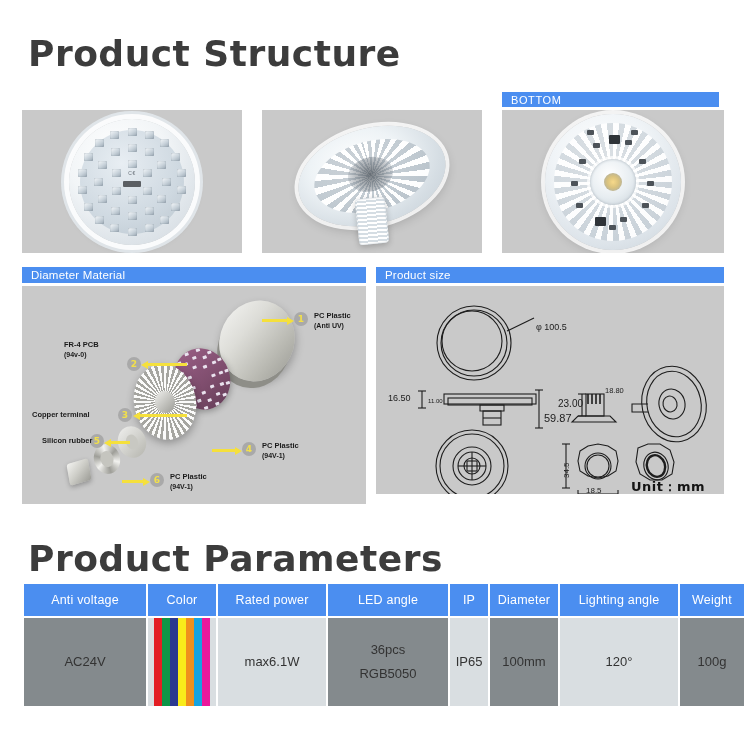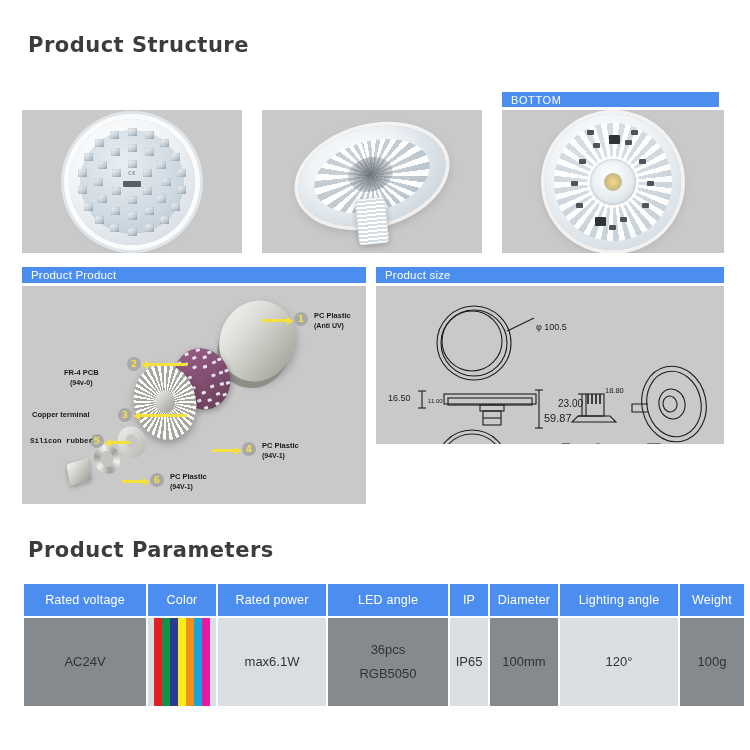--- a/index.html
+++ b/index.html
@@ -9,21 +9,21 @@
     font-family: "Liberation Sans", sans-serif;
     overflow: hidden;
   }
   .page { position: relative; width: 750px; height: 750px; }
 
   
   .section-title {
     position: absolute;
     font-family: "DejaVu Sans", sans-serif;
     font-weight: bold;
-    font-size: 21px;
+    font-size: 36px;
     letter-spacing: 0.5px;
     color: #3c3c3c;
   }
   #title-structure  { left: 28px; top: 33px; }
   #title-parameters { left: 28px; top: 538px; }
 
   
   .cap-bar {
     position: absolute;
     background: #4b8ef0;
@@ -348,21 +348,21 @@
           <div class="comp" style="left: 96.64px; top: 89.48px;"></div>
           <div class="comp big" style="left: 50.4px; top: 103.08px;"></div>
           <div class="comp" style="left: 74.88px; top: 103.08px;"></div>
           <div class="comp" style="left: 64px; top: 111.24px;"></div>
           <div class="comp" style="left: 85.76px; top: 16.04px;"></div>
           <div class="comp" style="left: 42.24px; top: 16.04px;"></div>
         </div>
     </div>
   </div>
 
-  <div class="cap-bar big" style="left:22px; top:267px; width:344px;">Product Product</div>
+  <div class="cap-bar big" style="left:22px; top:267px; width:344px;">Diameter Material</div>
   <div class="panel" style="left:22px; top:286px; width:344px; height:218px;">
 
     <div class="ex-piece cap-top" style="left:196px; top:16px;"></div>
     <div class="ex-piece pcb" style="left:152px; top:62px;" id="pcb-holes">
         <i style="left: 38px; top: 29.5px;"></i>
         <i style="left: 33.4819px; top: 40.0078px;"></i>
         <i style="left: 23.3297px; top: 42.603px;"></i>
         <i style="left: 15.1884px; top: 35.3314px;"></i>
         <i style="left: 15.1884px; top: 23.6686px;"></i>
         <i style="left: 23.3297px; top: 16.397px;"></i>
@@ -401,54 +401,54 @@
 
     <div class="arrow right" style="left:240px; top:33px; width:26px;"></div>
     <div class="num-circle" style="left:272px; top:26px;">1</div>
     <div class="mat-label" style="left:292px; top:25px;">
       <div>PC  Plastic</div>
       <div class="sub">(Anti UV)</div>
     </div>
 
     <div class="arrow left" style="left:125px; top:77px; width:40px;"></div>
     <div class="num-circle" style="left:105px; top:71px;">2</div>
-    <div class="mat-label" style="left:42px; top:82px; text-align:center;">
+    <div class="mat-label" style="left:42px; top:54px; text-align:left;">
       <div>FR-4 PCB</div>
       <div class="sub">(94v-0)</div>
     </div>
 
     <div class="arrow left" style="left:117px; top:128px; width:48px;"></div>
     <div class="num-circle" style="left:96px; top:122px;">3</div>
     <div class="mat-label" style="left:10px; top:124px;">
       <div>Copper terminal</div>
     </div>
 
     <div class="arrow right" style="left:190px; top:163px; width:24px;"></div>
     <div class="num-circle" style="left:220px; top:156px;">4</div>
     <div class="mat-label" style="left:240px; top:155px;">
       <div>PC Plastic</div>
       <div class="sub">(94V-1)</div>
     </div>
 
     <div class="arrow left" style="left:88px; top:155px; width:20px;"></div>
     <div class="num-circle" style="left:68px; top:148px;">5</div>
-    <div class="mat-label" style="left:8px; top:150px;font-family:Liberation Mono, monospace;">
+    <div class="mat-label" style="left:20px; top:150px;">
       <div>Silicon rubber</div>
     </div>
 
     <div class="arrow right" style="left:100px; top:194px; width:22px;"></div>
     <div class="num-circle" style="left:128px; top:187px;">6</div>
     <div class="mat-label" style="left:148px; top:186px;">
       <div>PC Plastic</div>
       <div class="sub">(94V-1)</div>
     </div>
   </div>
 
   <div class="cap-bar big" style="left:376px; top:267px; width:348px;">Product size</div>
-  <div class="panel" style="left:376px; top:286px; width:348px; height:158px;">
+  <div class="panel" style="left:376px; top:286px; width:348px; height:208px;">
 
     <svg width="348" height="218" viewBox="0 0 348 218">
       <g fill="none" stroke="#1d1d1d" stroke-width="1.1">
 
         <circle cx="98" cy="57" r="37"></circle>
         <circle cx="98" cy="57" r="33"></circle>
         <circle cx="96" cy="55" r="30"></circle>
         <line x1="131" y1="45" x2="158" y2="32"></line>
 
         <rect x="68" y="108" width="92" height="10"></rect>
@@ -523,21 +523,21 @@
         <col style="width:68px">
         <col style="width:108px">
         <col style="width:120px">
       <col style="width:38px">
         <col style="width:68px">
         <col style="width:118px">
         <col style="width:64px">
     </colgroup>
     <thead>
       <tr>
-        <th>Rated voltage</th>
+        <th>Anti voltage</th>
         <th>Color</th>
         <th>Rated power</th>
         <th>LED angle</th>
         <th>IP</th>
         <th>Diameter</th>
         <th>Lighting angle</th>
         <th>Weight</th>
       </tr>
     </thead>
     <tbody>

